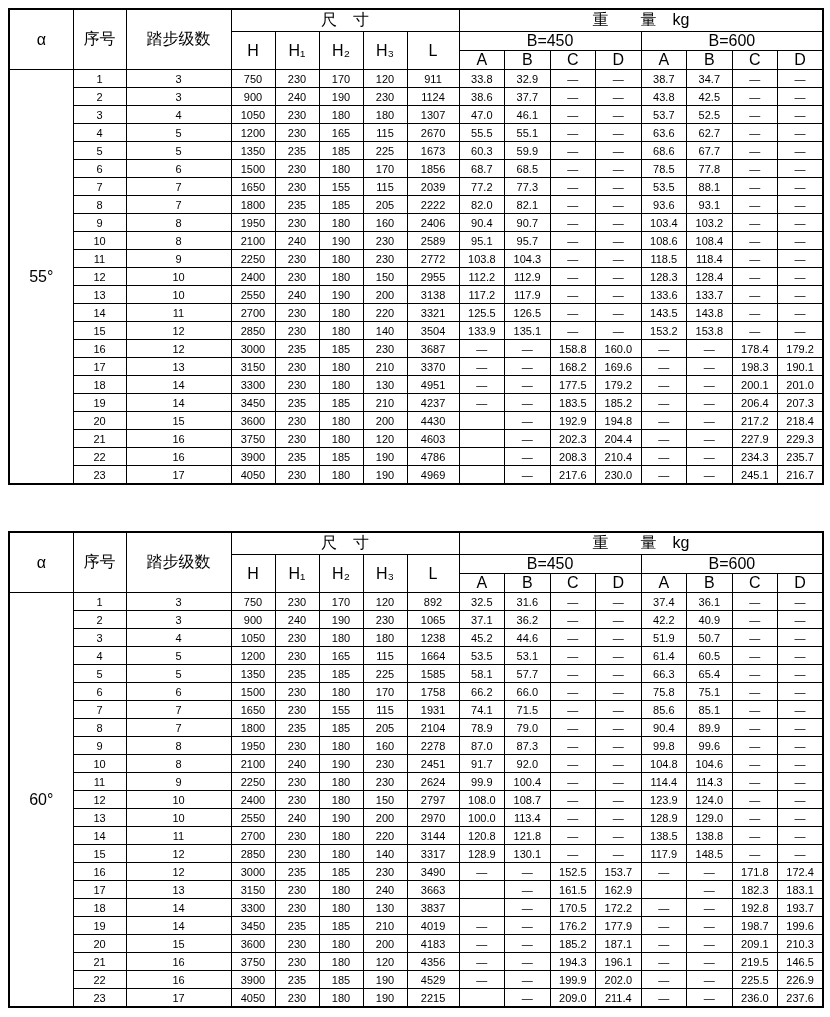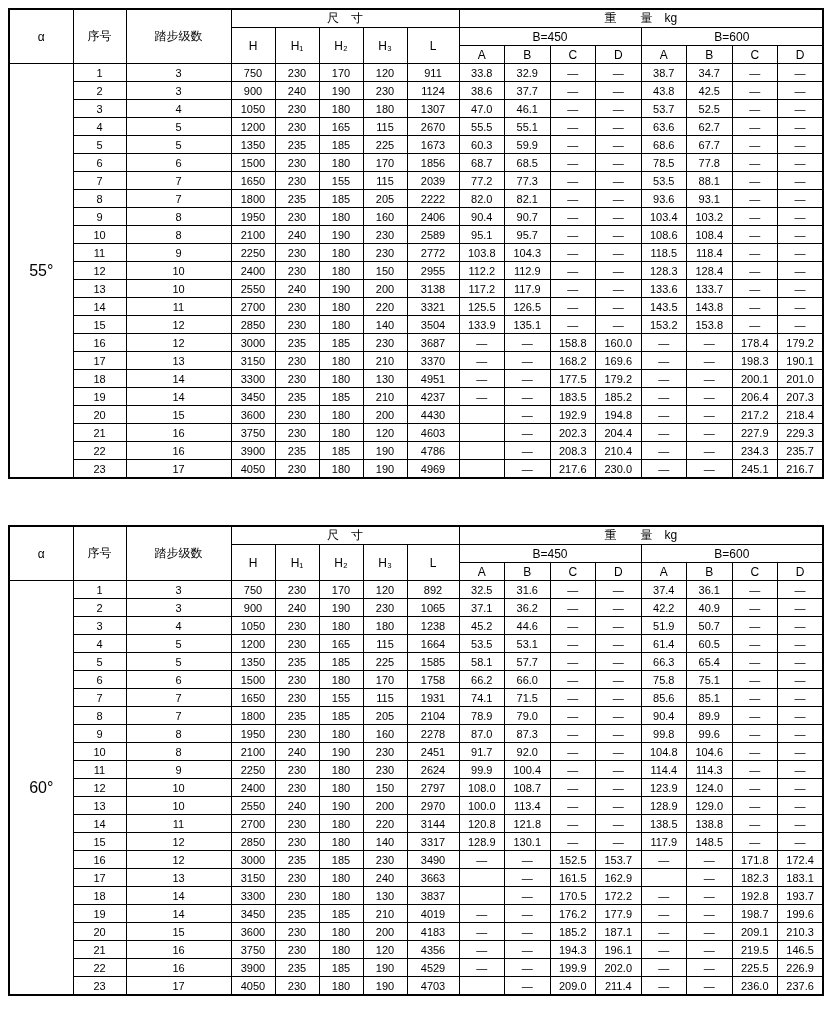--- a/index.html
+++ b/index.html
@@ -30,21 +30,21 @@
     padding: 0 1px;
     height: 17px;
     text-align: center;
     vertical-align: middle;
     font-size: 11px;
     font-weight: normal;
     white-space: nowrap;
     overflow: hidden;
   }
   .spec thead th {
-    font-size: 12px;
+    font-size: 16px;
   }
   .spec thead tr {
     height: 18px;
   }
   .spec td.alpha-cell {
     font-size: 16px;
   }
   .dims-label, .weight-label {
     letter-spacing: 0;
   }
@@ -920,21 +920,21 @@
           <td>225.5</td>
           <td>226.9</td>
         </tr>
         <tr>
           <td>23</td>
           <td>17</td>
           <td>4050</td>
           <td>230</td>
           <td>180</td>
           <td>190</td>
-          <td>4703</td>
+          <td>2215</td>
           <td></td>
           <td>—</td>
           <td>209.0</td>
           <td>211.4</td>
           <td>—</td>
           <td>—</td>
           <td>236.0</td>
           <td>237.6</td>
         </tr>
       </tbody>

